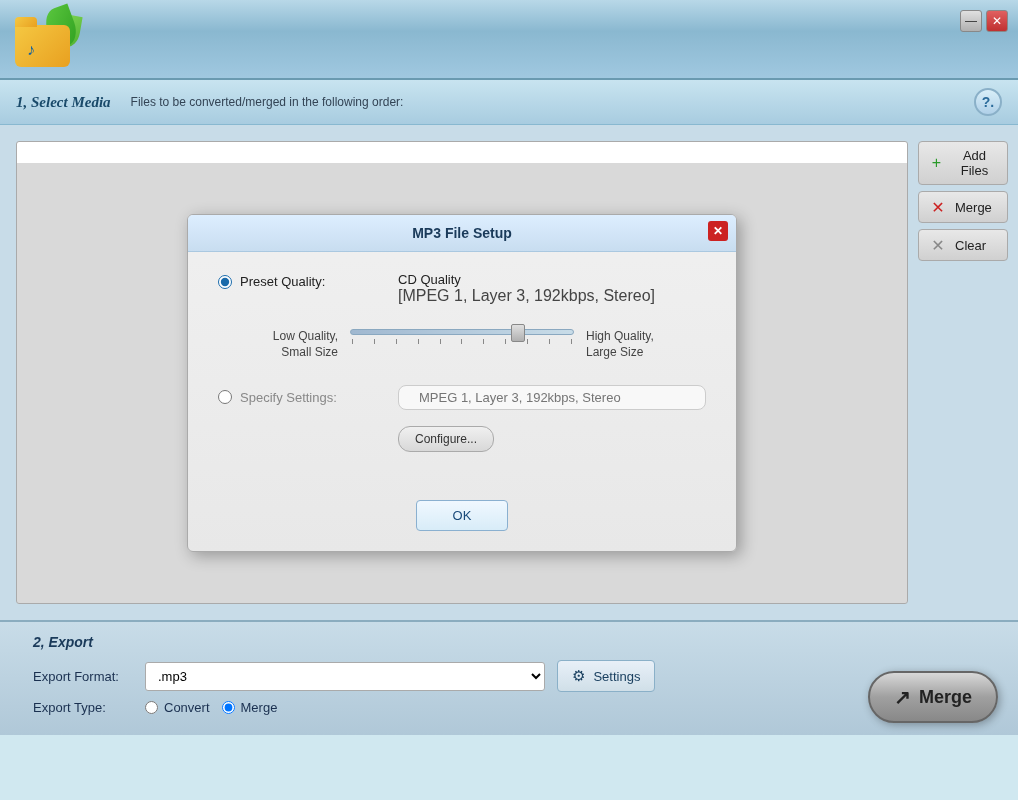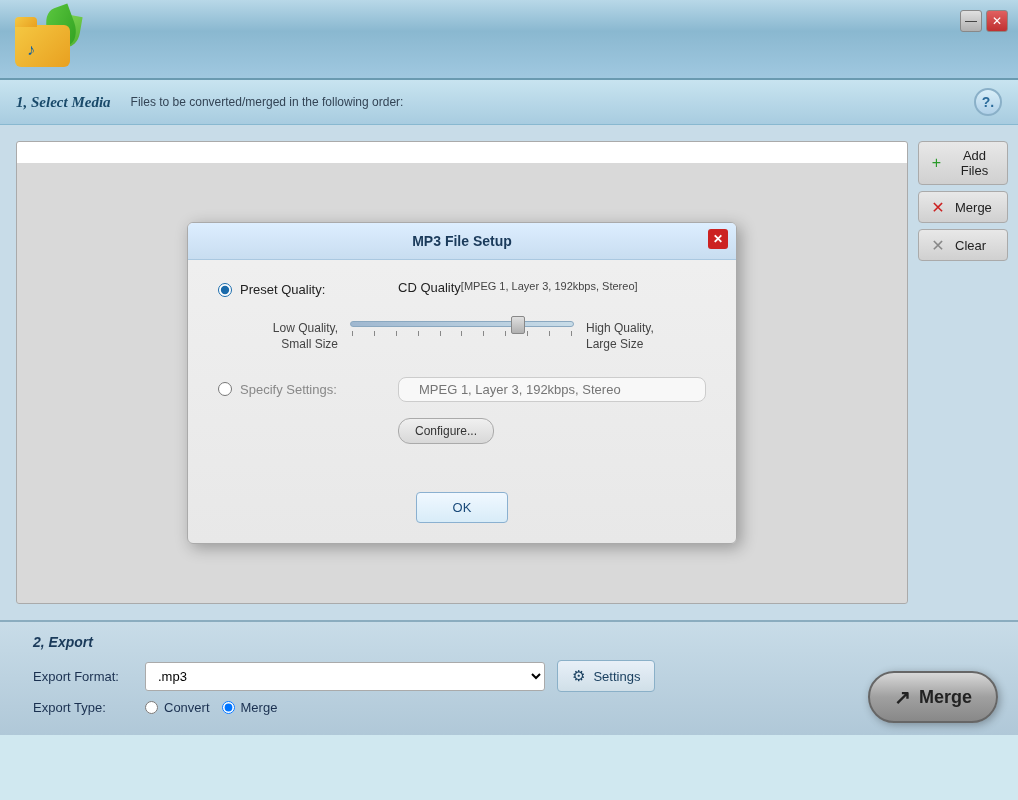--- a/index.html
+++ b/index.html
@@ -255,29 +255,29 @@
       color: #222;
       padding-top: 2px;
     }
     .radio-input {
       width: 14px;
       height: 14px;
       accent-color: #1a6aaa;
     }
     .preset-info {
       display: flex;
-      flex-direction: row;
+      flex-direction: column;
     }
     .preset-name {
       font-size: 13px;
       color: #222;
       font-weight: 500;
     }
     .preset-detail {
-      font-size: 11px;
+      font-size: 16px;
       color: #444;
     }
 
     
     .slider-row {
       display: flex;
       align-items: flex-start;
       margin-bottom: 24px;
       gap: 0;
       padding: 0 20px;

